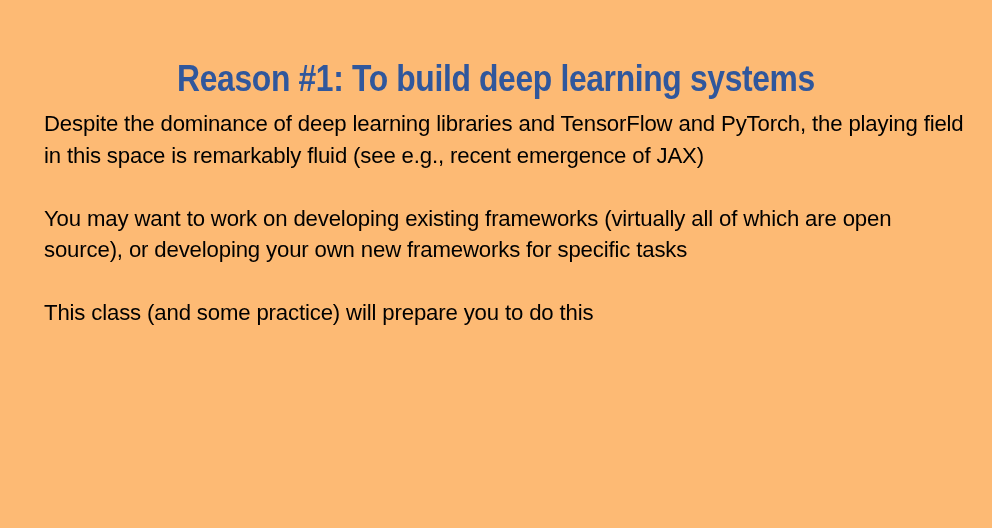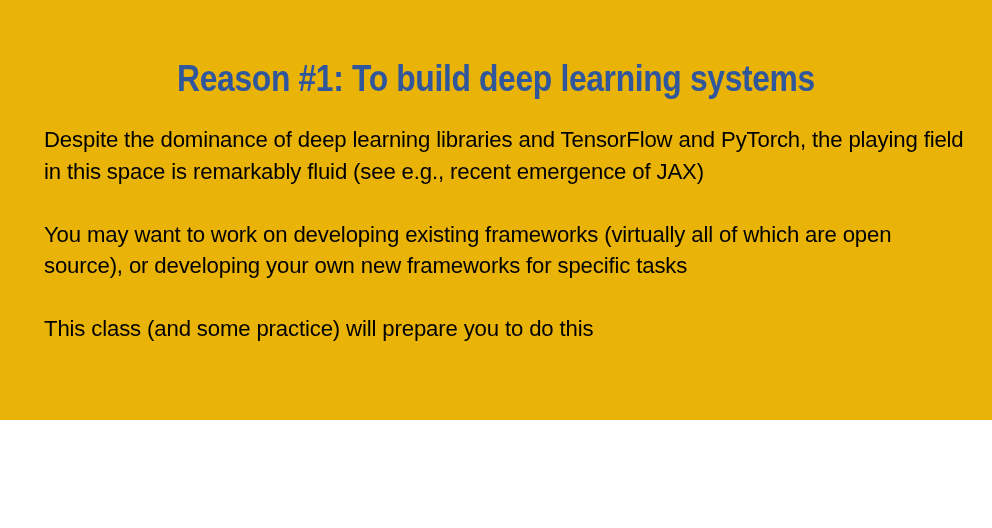--- a/index.html
+++ b/index.html
@@ -9,22 +9,22 @@
   body {
     width: 992px;
     height: 528px;
     background: #ffffff;
     font-family: "Liberation Sans", sans-serif;
     overflow: hidden;
   }
   .slide {
     position: relative;
     width: 992px;
-    height: 420px;
-    background: #eab308;
+    height: 528px;
+    background: #fdba74;
     box-sizing: border-box;
     text-decoration: underline;
   }
   .slide-title {
     position: absolute;
     top: 31px;
     left: 0;
     width: 992px;
     text-align: center;
     font-family: "Liberation Sans", sans-serif;
@@ -32,21 +32,21 @@
     font-size: 37px;
     line-height: 46px;
     letter-spacing: -0.4px;
     color: #30579c;
     transform: scaleX(0.86);
     transform-origin: center top;
     white-space: nowrap;
   }
   .body-block {
     position: absolute;
-    top: 124px;
+    top: 108px;
     left: 44px;
     width: 936px;
   }
   .paragraph {
     font-family: "Liberation Sans", sans-serif;
     font-size: 22.5px;
     line-height: 31.5px;
     color: #000000;
     letter-spacing: -0.15px;
     margin: 0 0 31.5px 0;

